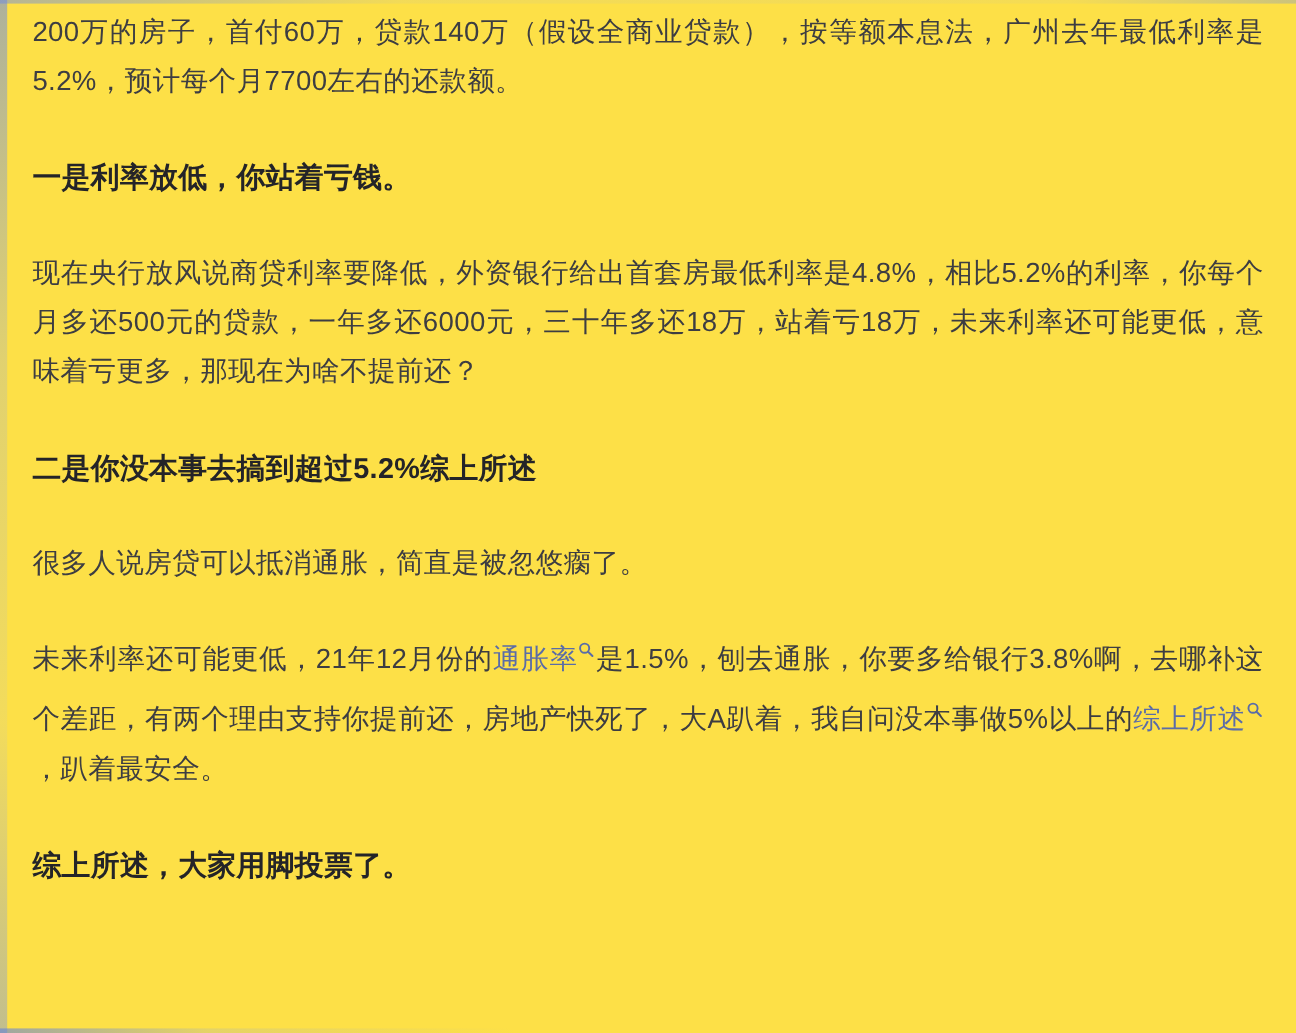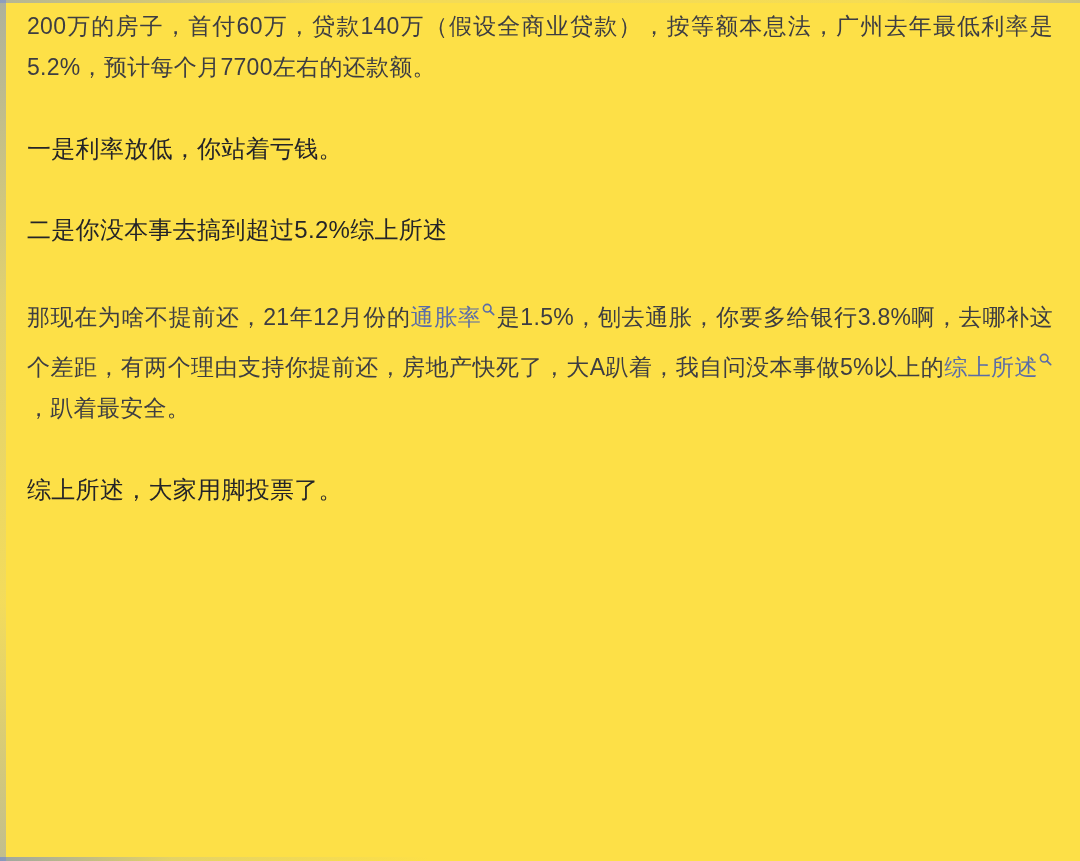--- a/index.html
+++ b/index.html
@@ -56,21 +56,21 @@
     font-size: 23px;
     line-height: 41px;
     color: #3d3d42;
     letter-spacing: 0.3px;
     text-align: justify;
   }
   .content h2 {
     margin: 40px 0 38px 0;
     font-size: 24px;
     line-height: 41px;
-    font-weight: 400;
+    font-weight: 700;
     color: #242428;
     letter-spacing: 0.3px;
   }
   .kw {
     color: #5a6ca8;
     text-decoration: none;
     cursor: pointer;
     white-space: normal;
   }
   .kw .search-glyph {
@@ -88,25 +88,27 @@
   <div class="edge-left"></div>
   <div class="edge-bottom-left"></div>
 
   <main class="content">
 
     <p>200万的房子，首付60万，贷款140万（假设全商业贷款），按等额本息法，广州去年最低利率是5.2%，预计每个月7700左右的还款额。</p>
 
 
     <h2>一是利率放低，你站着亏钱。</h2>
 
+    <p>现在央行放风说商贷利率要降低，外资银行给出首套房最低利率是4.8%，相比5.2%的利率，你每个月多还500元的贷款，一年多还6000元，三十年多还18万，站着亏18万，未来利率还可能更低，意味着亏更多，那现在为啥不提前还？</p>
 
     <h2>二是你没本事去搞到超过5.2%综上所述</h2>
 
+    <p>很多人说房贷可以抵消通胀，简直是被忽悠瘸了。</p>
 
-    <p><span>那现在为啥不提前还，21年12月份的</span><a class="kw"><span>通胀率</span><span class="search-glyph"><svg width="13" height="13" viewBox="0 0 14 14">
+    <p><span>未来利率还可能更低，21年12月份的</span><a class="kw"><span>通胀率</span><span class="search-glyph"><svg width="13" height="13" viewBox="0 0 14 14">
               <circle cx="5.6" cy="5.6" r="4.1" fill="none" stroke="#5a6ca8" stroke-width="1.7"></circle>
               <line x1="8.7" y1="8.7" x2="12.6" y2="12.6" stroke="#5a6ca8" stroke-width="1.8" stroke-linecap="round"></line>
             </svg></span></a><span>是1.5%，刨去通胀，你要多给银行3.8%啊，去哪补这个差距，有两个理由支持你提前还，房地产快死了，大A趴着，我自问没本事做5%以上的</span><a class="kw"><span>综上所述</span><span class="search-glyph"><svg width="13" height="13" viewBox="0 0 14 14">
               <circle cx="5.6" cy="5.6" r="4.1" fill="none" stroke="#5a6ca8" stroke-width="1.7"></circle>
               <line x1="8.7" y1="8.7" x2="12.6" y2="12.6" stroke="#5a6ca8" stroke-width="1.8" stroke-linecap="round"></line>
             </svg></span></a><span>，趴着最安全。</span></p>
 
 
     <h2>综上所述，大家用脚投票了。</h2>
 

